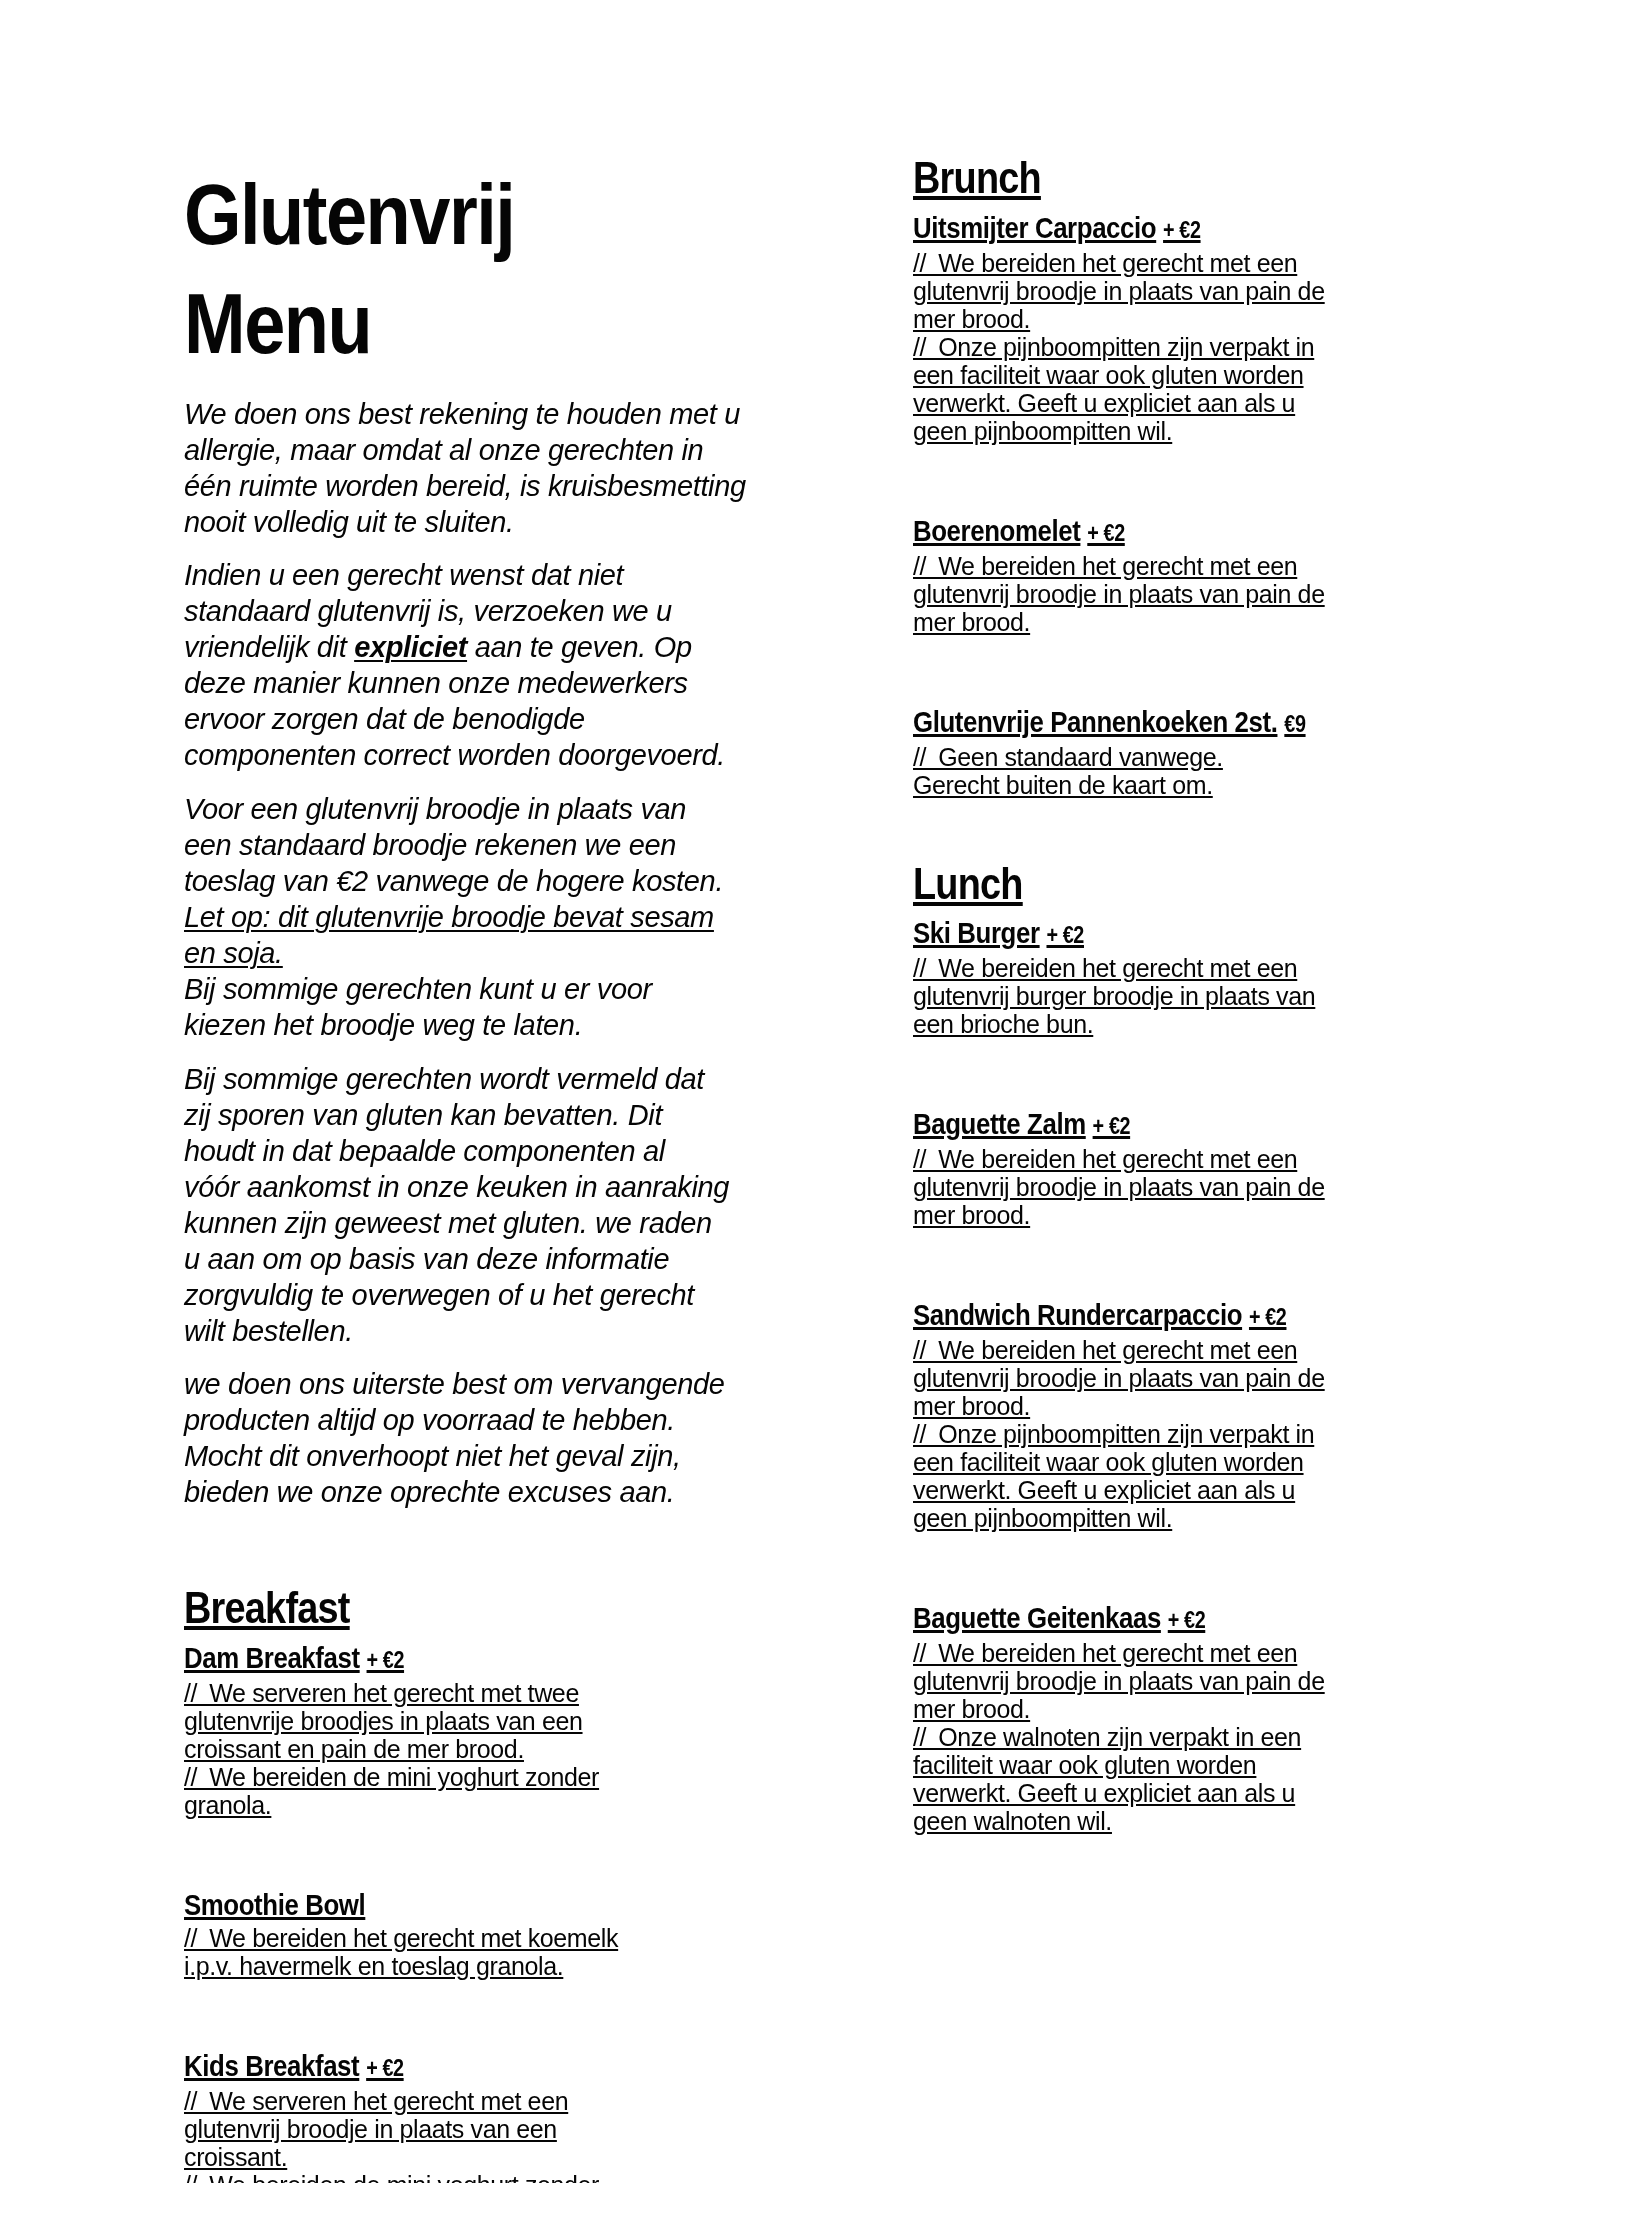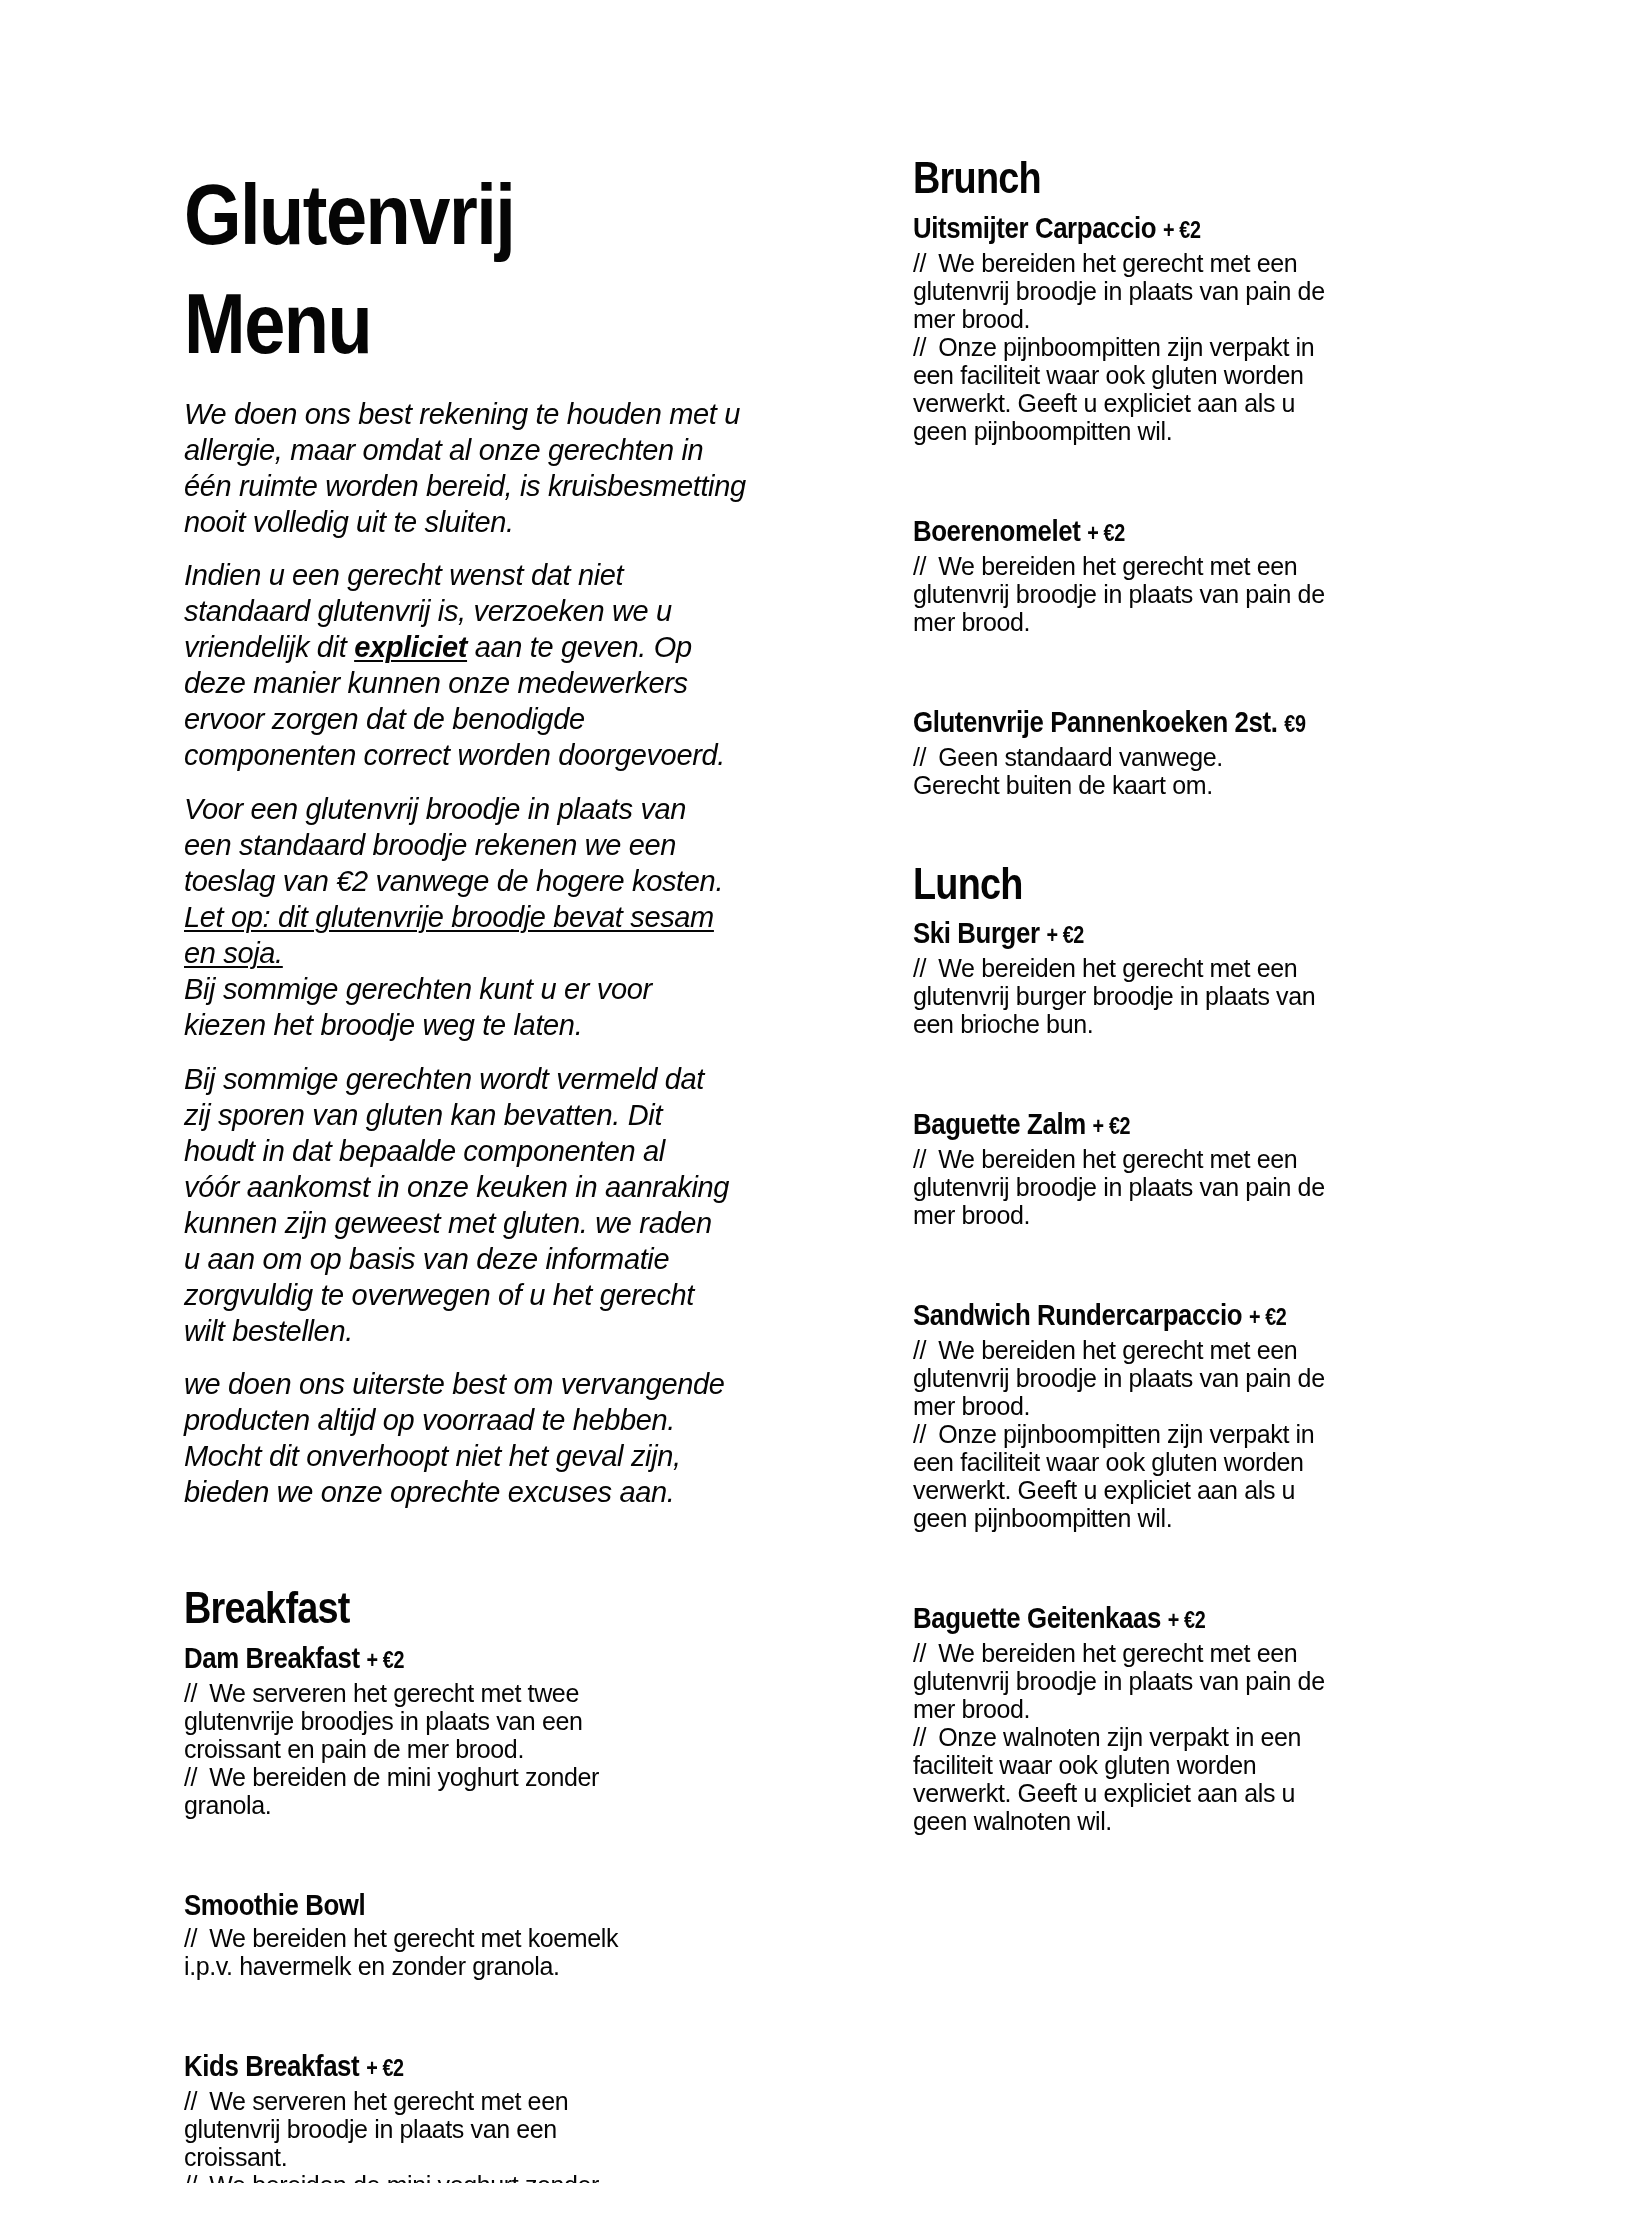--- a/index.html
+++ b/index.html
@@ -30,21 +30,21 @@
     font-style: italic;
     font-size: 29px;
     line-height: 36px;
     letter-spacing: -0.012em;
     margin: 0 0 17.7px 0;
     white-space: pre-line;
   }
   .u  { text-decoration: underline; text-decoration-thickness: 1.8px; text-underline-offset: 2.7px; }
   .em { font-weight: bold; text-decoration: underline; text-decoration-thickness: 2.2px; text-underline-offset: 2.7px; }
 
-  section.menu-section { display: block; }
+  section.menu-section { display: block; text-decoration: underline; }
   .section-breakfast { margin-top: 70px; }
   .section-brunch    { margin-top: 0; }
   .section-lunch     { margin-top: 57px; }
 
   h2.section-title {
     font-size: 44px;
     line-height: 55px;
     font-weight: bold;
     letter-spacing: -0.02em;
     margin: 0;
@@ -126,21 +126,21 @@
         <div class="note">// We serveren het gerecht met twee
 glutenvrije broodjes in plaats van een
 croissant en pain de mer brood.</div>
         <div class="note">// We bereiden de mini yoghurt zonder
 granola.</div>
       </div>
 
       <div class="menu-item">
         <h3 class="item-heading"><span class="item-name">Smoothie Bowl</span></h3>
         <div class="note">// We bereiden het gerecht met koemelk
-i.p.v. havermelk en zonder granola.</div>
+i.p.v. havermelk en toeslag granola.</div>
       </div>
 
       <div class="menu-item">
         <h3 class="item-heading"><span class="item-name">Kids Breakfast</span><span class="item-price">+ €2</span></h3>
         <div class="note">// We serveren het gerecht met een
 glutenvrij broodje in plaats van een
 croissant.</div>
         <div class="note clipped">// We bereiden de mini yoghurt zonder</div>
       </div>
     </section>

